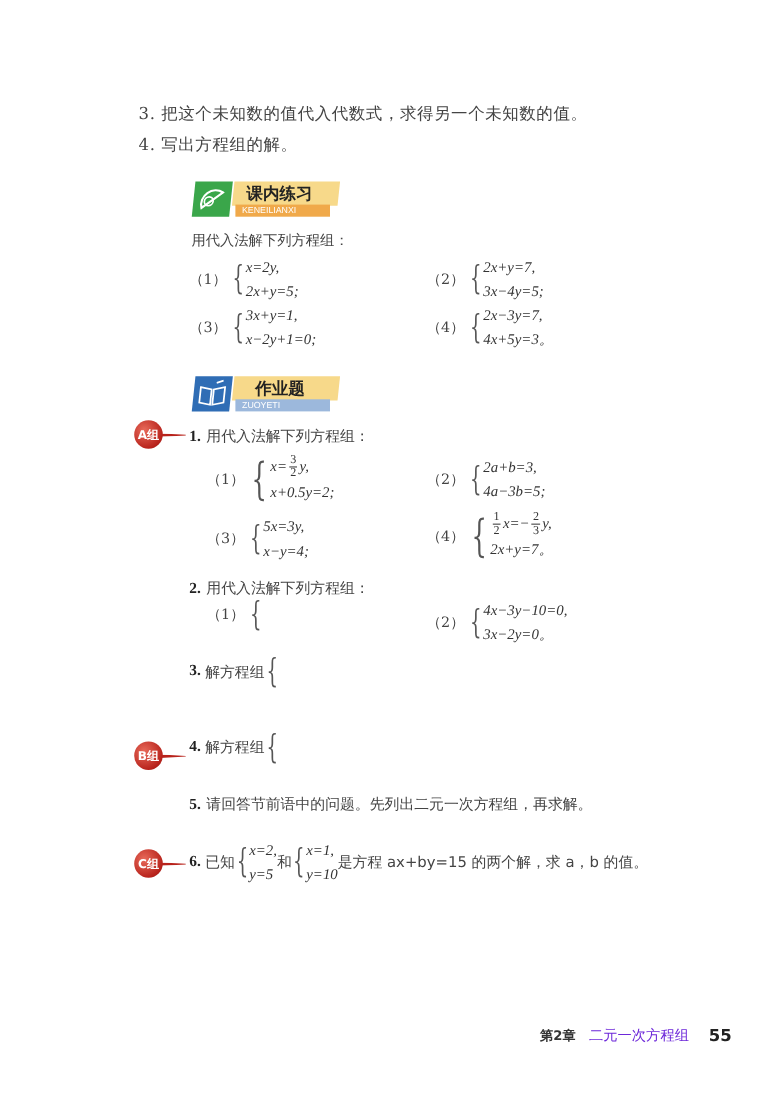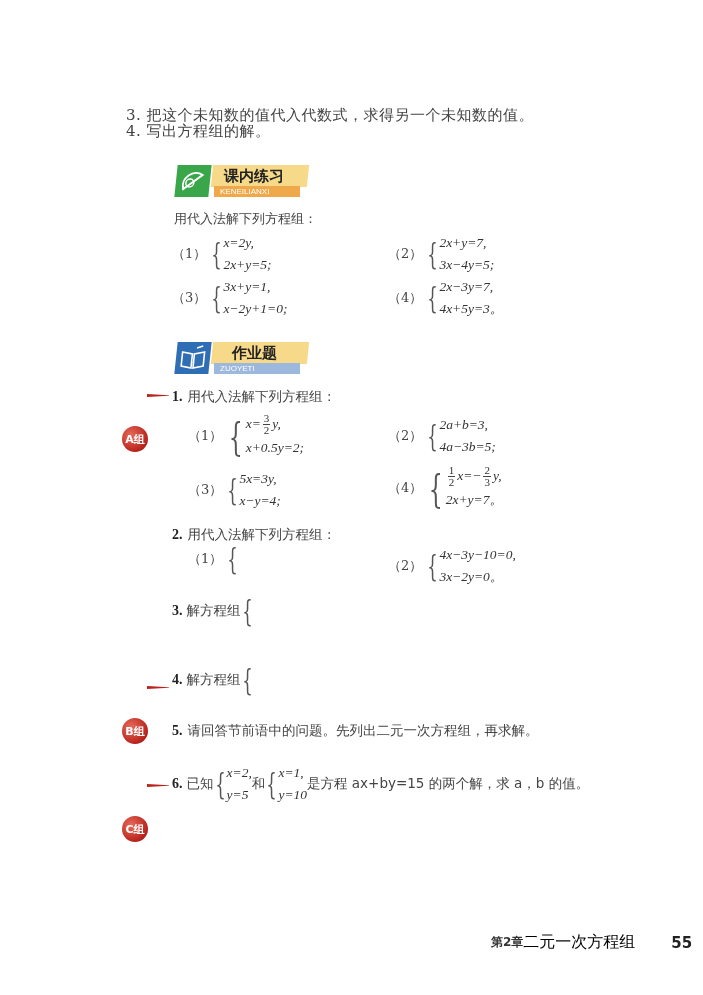--- a/index.html
+++ b/index.html
@@ -25,33 +25,33 @@
   .hdr .icon{position:absolute;left:0;top:0;width:34px;height:32px;transform:skewX(-6deg);}
   .hdr .bar{position:absolute;left:36px;top:0;height:22px;width:96px;background:#f7d98a;transform:skewX(-6deg);}
   .hdr .title{position:absolute;left:48px;top:2px;font-size:15px;font-weight:bold;color:#222;
               font-family:"DejaVu Sans",sans-serif;}
   .hdr .sub{position:absolute;left:38px;top:21px;height:11px;width:80px;font-size:8px;line-height:11px;
             color:#fff;padding-left:6px;font-family:"Liberation Sans",sans-serif;}
   
   .badge{position:absolute;width:26px;height:26px;border-radius:50%;
          background:radial-gradient(circle at 35% 35%,#e86a5a,#b8231c 70%,#8a120e);
          color:#fff;font-size:11px;font-weight:bold;display:flex;align-items:center;justify-content:center;
-         font-family:"DejaVu Sans",sans-serif;margin-top:44px;}
+         font-family:"DejaVu Sans",sans-serif;}
   .badge-tail{position:absolute;height:3px;width:22px;background:#b8231c;
               clip-path:polygon(0 0,100% 40%,100% 60%,0 100%);}
   .footer{position:absolute;top:932px;left:491px;display:flex;align-items:center;
           font-family:"DejaVu Sans",sans-serif;}
   .footer .ch{font-weight:bold;font-size:12px;color:#333;}
-  .footer .name{font-size:16px;color:#000000;margin-left:0;}
-  .footer .pg{font-weight:bold;font-size:15px;color:#222;margin-left:36px;}
+  .footer .name{font-size:13px;color:#6d28d9;margin-left:12px;}
+  .footer .pg{font-weight:bold;font-size:15px;color:#222;margin-left:18px;}
 </style>
 </head>
 <body>
 
-<div class="abs step" style="left:126px;top:94px;margin-top:12px;">3. 把这个未知数的值代入代数式，求得另一个未知数的值。</div>
+<div class="abs step" style="left:126px;top:94px;">3. 把这个未知数的值代入代数式，求得另一个未知数的值。</div>
 <div class="abs step" style="left:126px;top:122px;">4. 写出方程组的解。</div>
 
 <div class="hdr" style="left:176px;top:165px;width:140px;">
   <div class="icon" style="background:#3aa64a;">
     <svg width="34" height="32" viewBox="0 0 34 32">
       <path d="M8 24 A12 12 0 0 1 26 10 L8 24 Z" fill="none" stroke="#fff" stroke-width="2"></path>
       <circle cx="14" cy="18" r="4" fill="none" stroke="#fff" stroke-width="1.5"></circle>
     </svg>
   </div>
   <div class="bar"></div>

